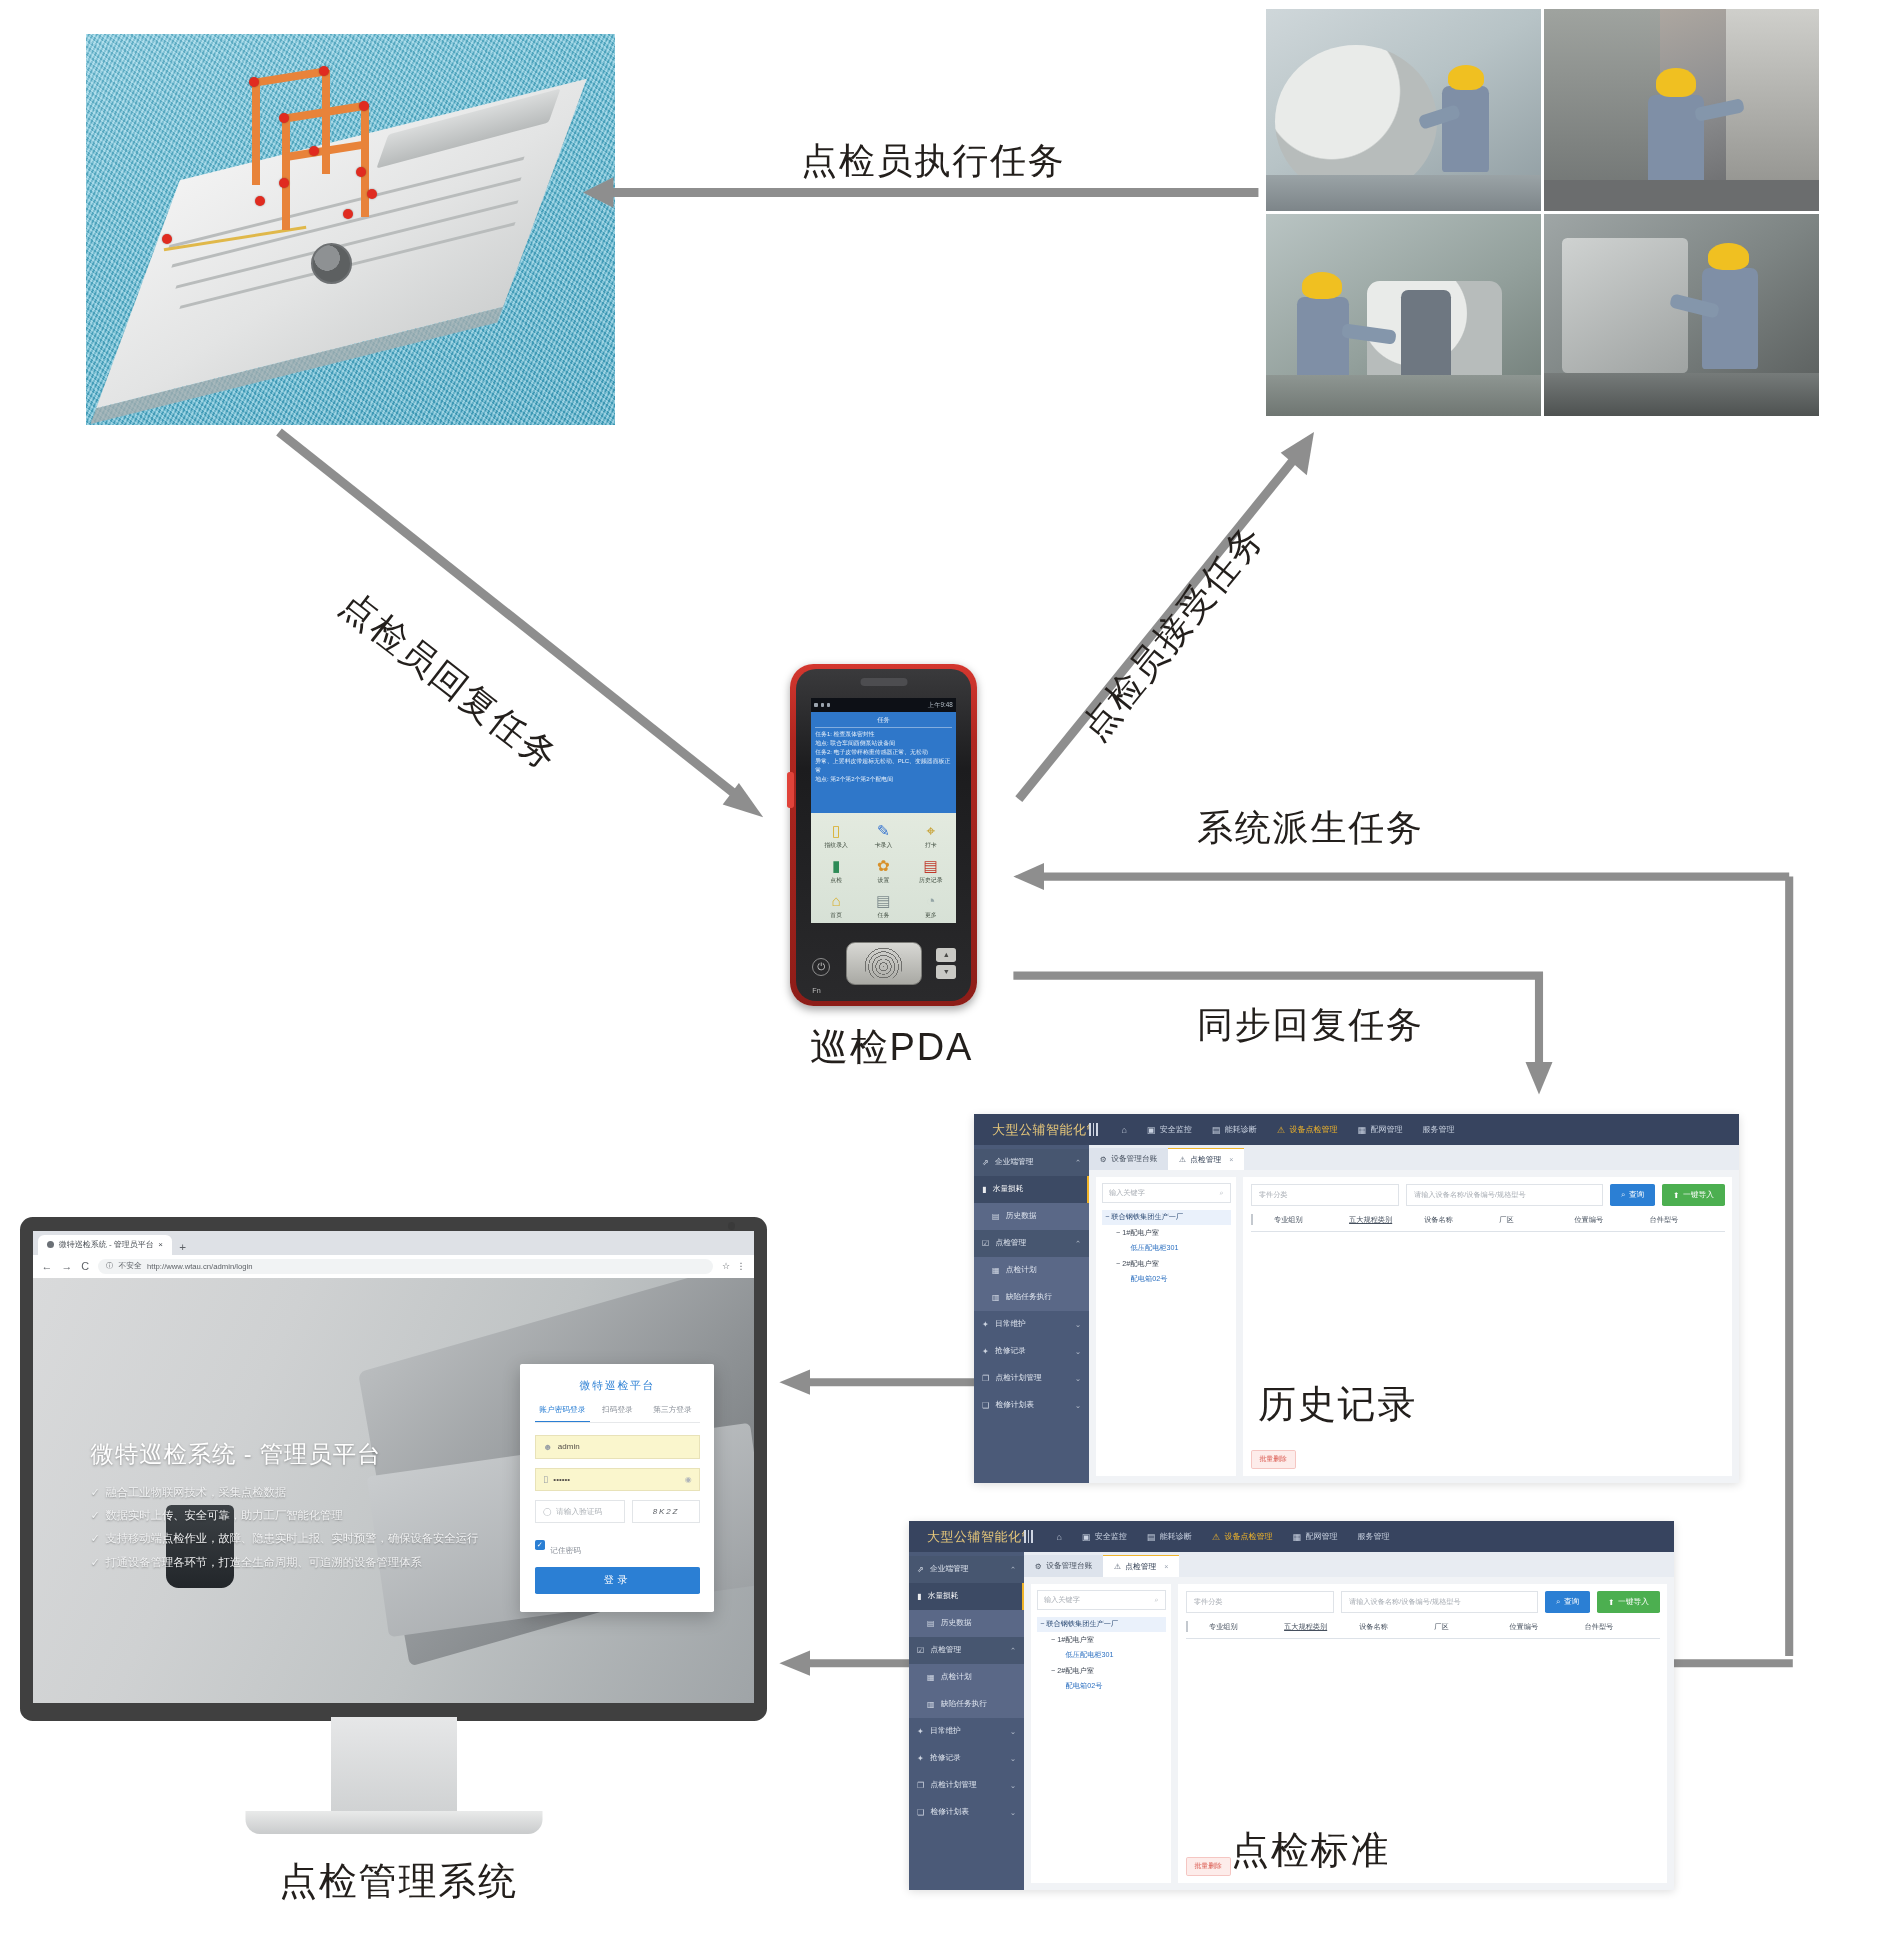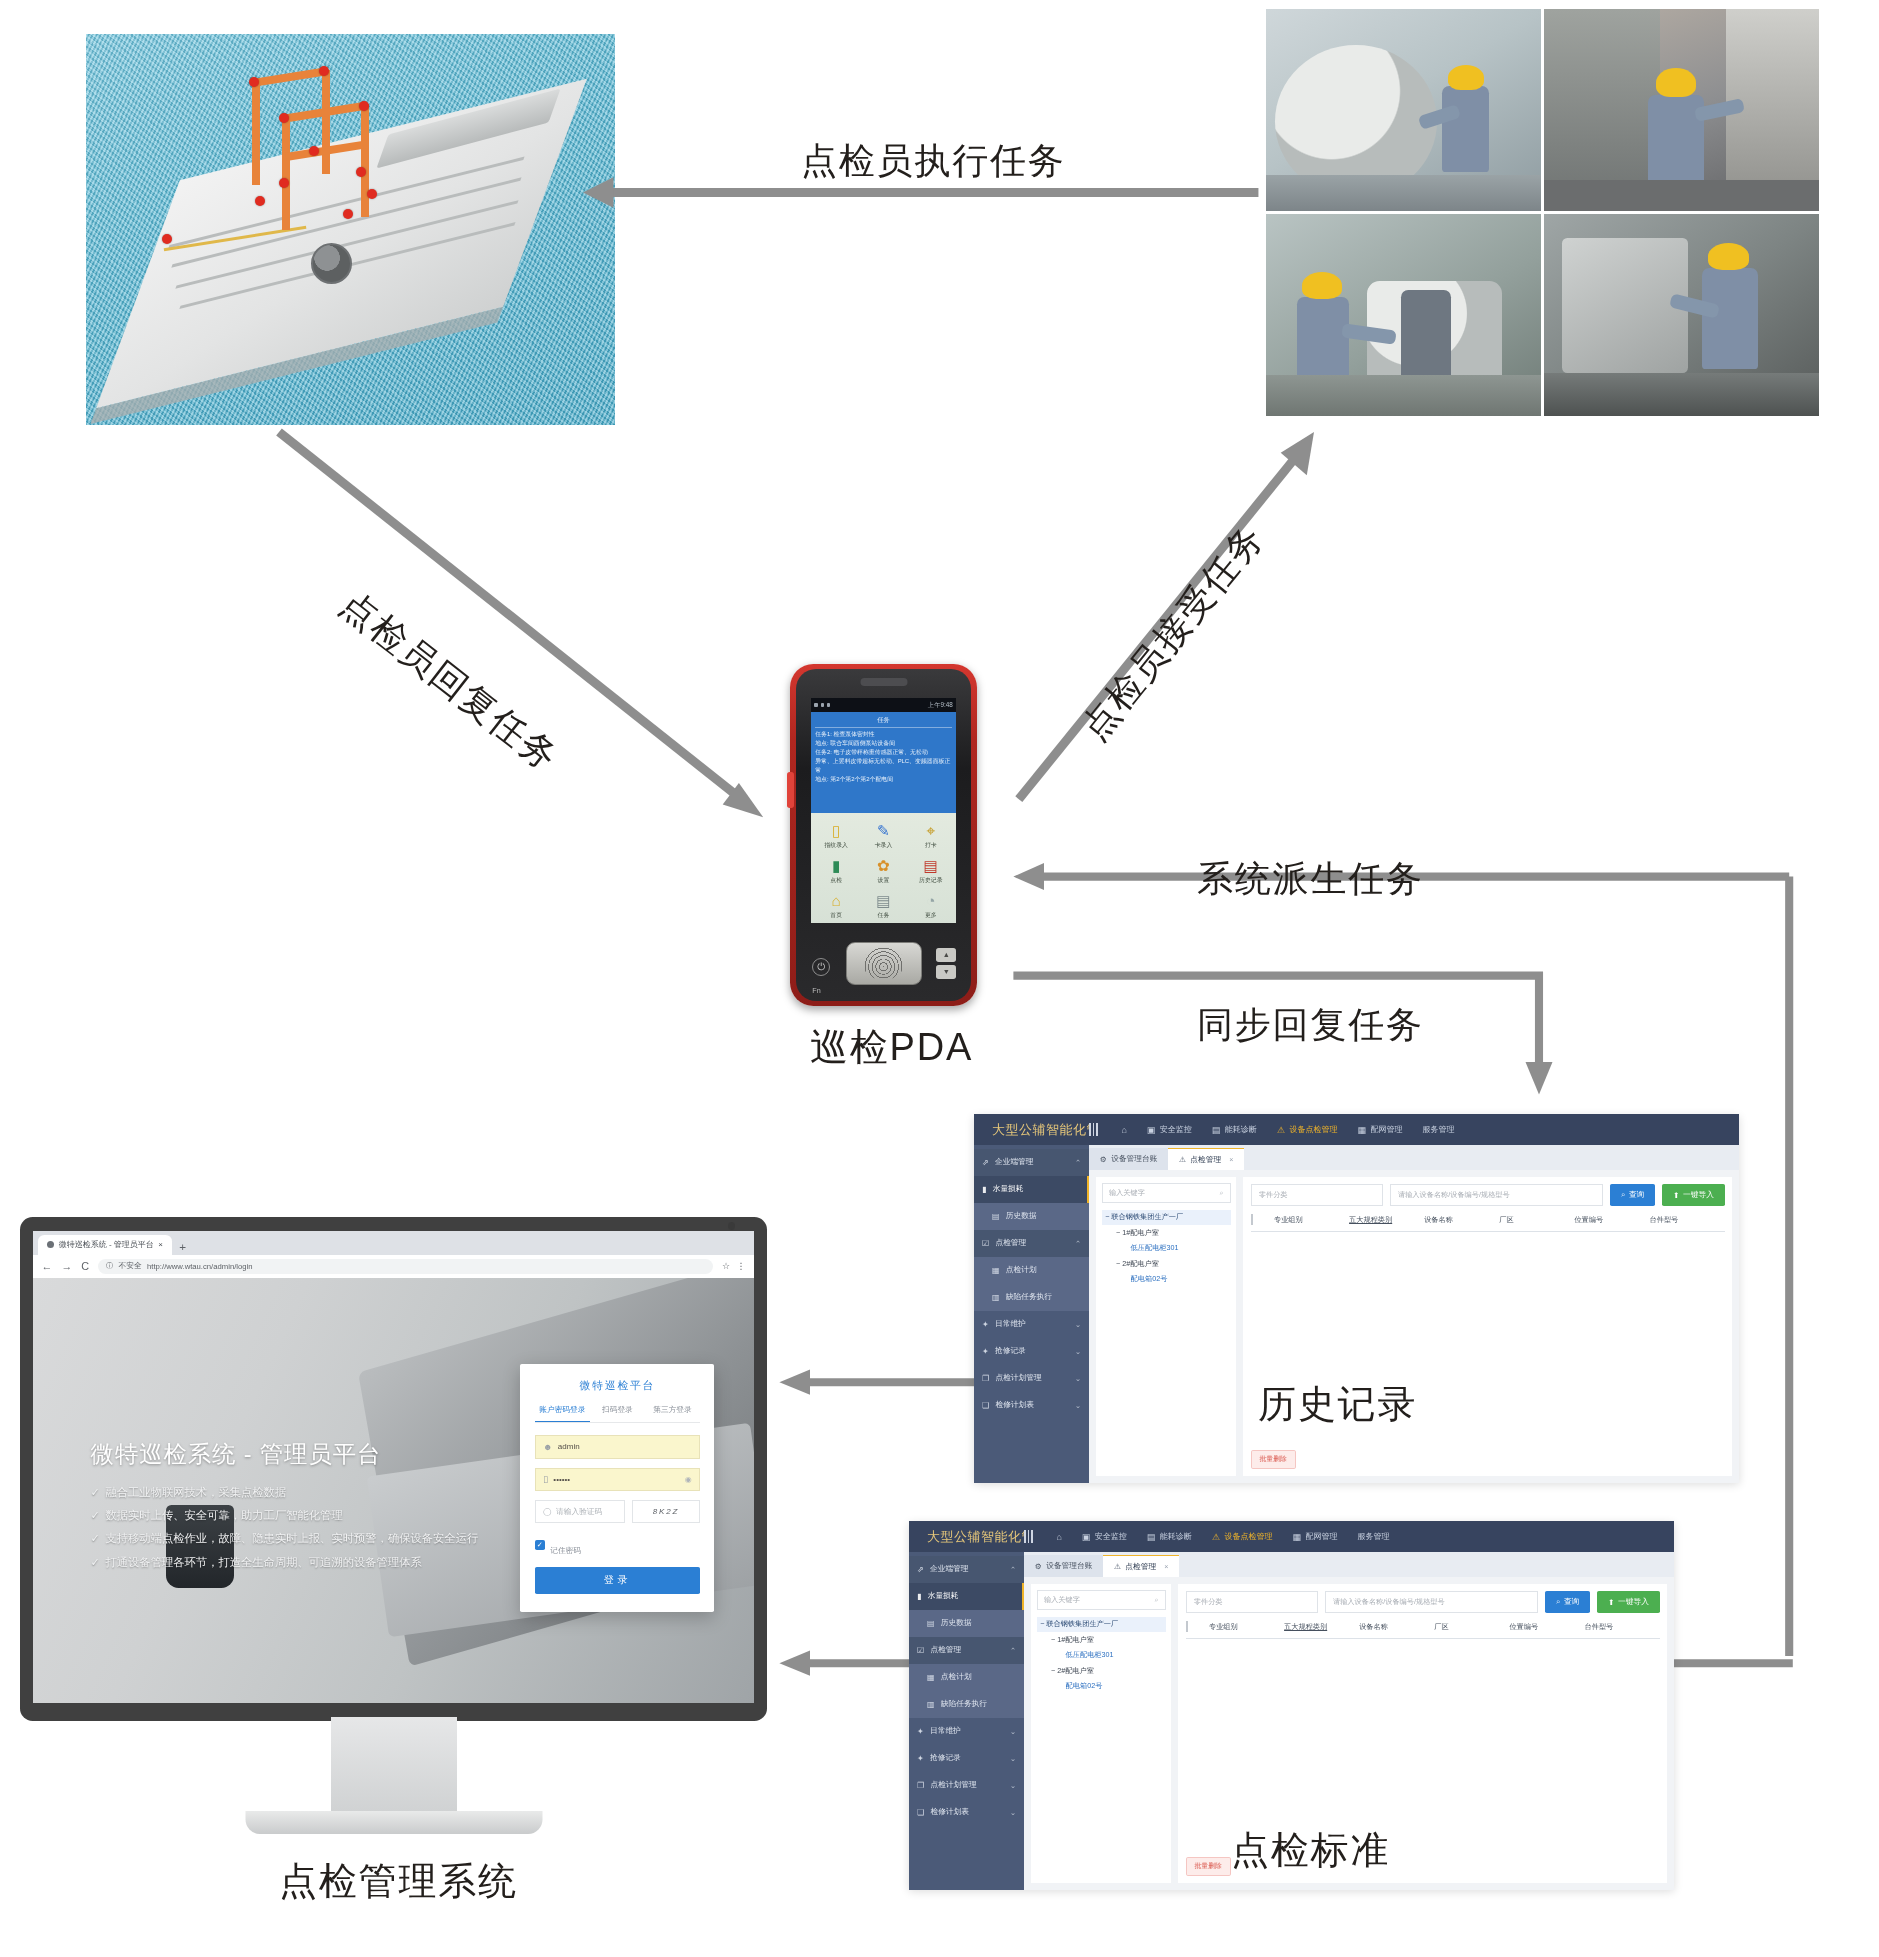--- a/index.html
+++ b/index.html
@@ -362,21 +362,21 @@
   .tree-row { font-size: 7.2px; color: #3f4753; padding: 2.7px 0; white-space: nowrap; }
   .tree-row.l0 { background: #eaf1fb; padding-left: 3.6px; color: #2b4a74; }
   .tree-row.l1 { padding-left: 14.4px; }
   .tree-row.l2 { padding-left: 29px; color: #2b6fc0; }
   .app-panel { flex: 1; background: #fff; padding: 7.2px; display: flex; flex-direction: column; }
   .panel-filters { display: flex; gap: 7.2px; align-items: center; margin-bottom: 9px; }
   .f-input {
     height: 21.6px; border: 0.9px solid #dfe3e8; display: flex; align-items: center;
     padding: 0 7.2px; font-size: 7.2px; color: #a9aeb5; white-space: nowrap; overflow: hidden;
   }
-  .f-input.w1 { width: 132px; }
+  .f-input.w1 { width: 148px; }
   .f-input.w2 { flex: 1; }
   .btn-q {
     height: 21.6px; padding: 0 10.8px; background: #2b7fd4; color: #fff;
     font-size: 7.7px; display: flex; align-items: center; gap: 3.6px; border-radius: 1.8px;
   }
   .btn-i {
     height: 21.6px; padding: 0 10.8px; background: #4caf50; color: #fff;
     font-size: 7.7px; display: flex; align-items: center; gap: 3.6px; border-radius: 1.8px;
   }
   .tbl-head {
@@ -482,21 +482,21 @@
     <polygon points="340,10 332,58 303,33" fill="#8e8e8e"></polygon>
   </svg>
   <div class="flow-label" style="left:1071px;top:720px;transform:rotate(-51deg);transform-origin:left top;">点检员接受任务</div>
 
   <svg class="arrow-svg" style="left:1008px;top:864px;" width="792" height="828" viewBox="0 0 880 920">
     <polyline points="1990,0 1990,0" fill="none"></polyline>
     <path d="M 868 14 L 868 880" stroke="#8e8e8e" stroke-width="9" fill="none"></path>
     <line x1="868" y1="14" x2="34" y2="14" stroke="#8e8e8e" stroke-width="9"></line>
     <polygon points="6,14 40,-1 40,29" fill="#8e8e8e"></polygon>
   </svg>
-  <div class="flow-label" style="left:1197px;top:855px;">系统派生任务</div>
+  <div class="flow-label" style="left:1197px;top:804px;">系统派生任务</div>
 
   <svg class="arrow-svg" style="left:1008px;top:963px;" width="558" height="135" viewBox="0 0 620 150">
     <path d="M 6 14 L 590 14 L 590 118" stroke="#8e8e8e" stroke-width="9" fill="none"></path>
     <polygon points="590,146 575,110 605,110" fill="#8e8e8e"></polygon>
   </svg>
   <div class="flow-label" style="left:1197px;top:1001px;">同步回复任务</div>
 
   <svg class="arrow-svg" style="left:774px;top:1366px;" width="216" height="36" viewBox="0 0 240 40">
     <line x1="232" y1="18" x2="34" y2="18" stroke="#8e8e8e" stroke-width="9"></line>
     <polygon points="6,18 40,4 40,32" fill="#8e8e8e"></polygon>

